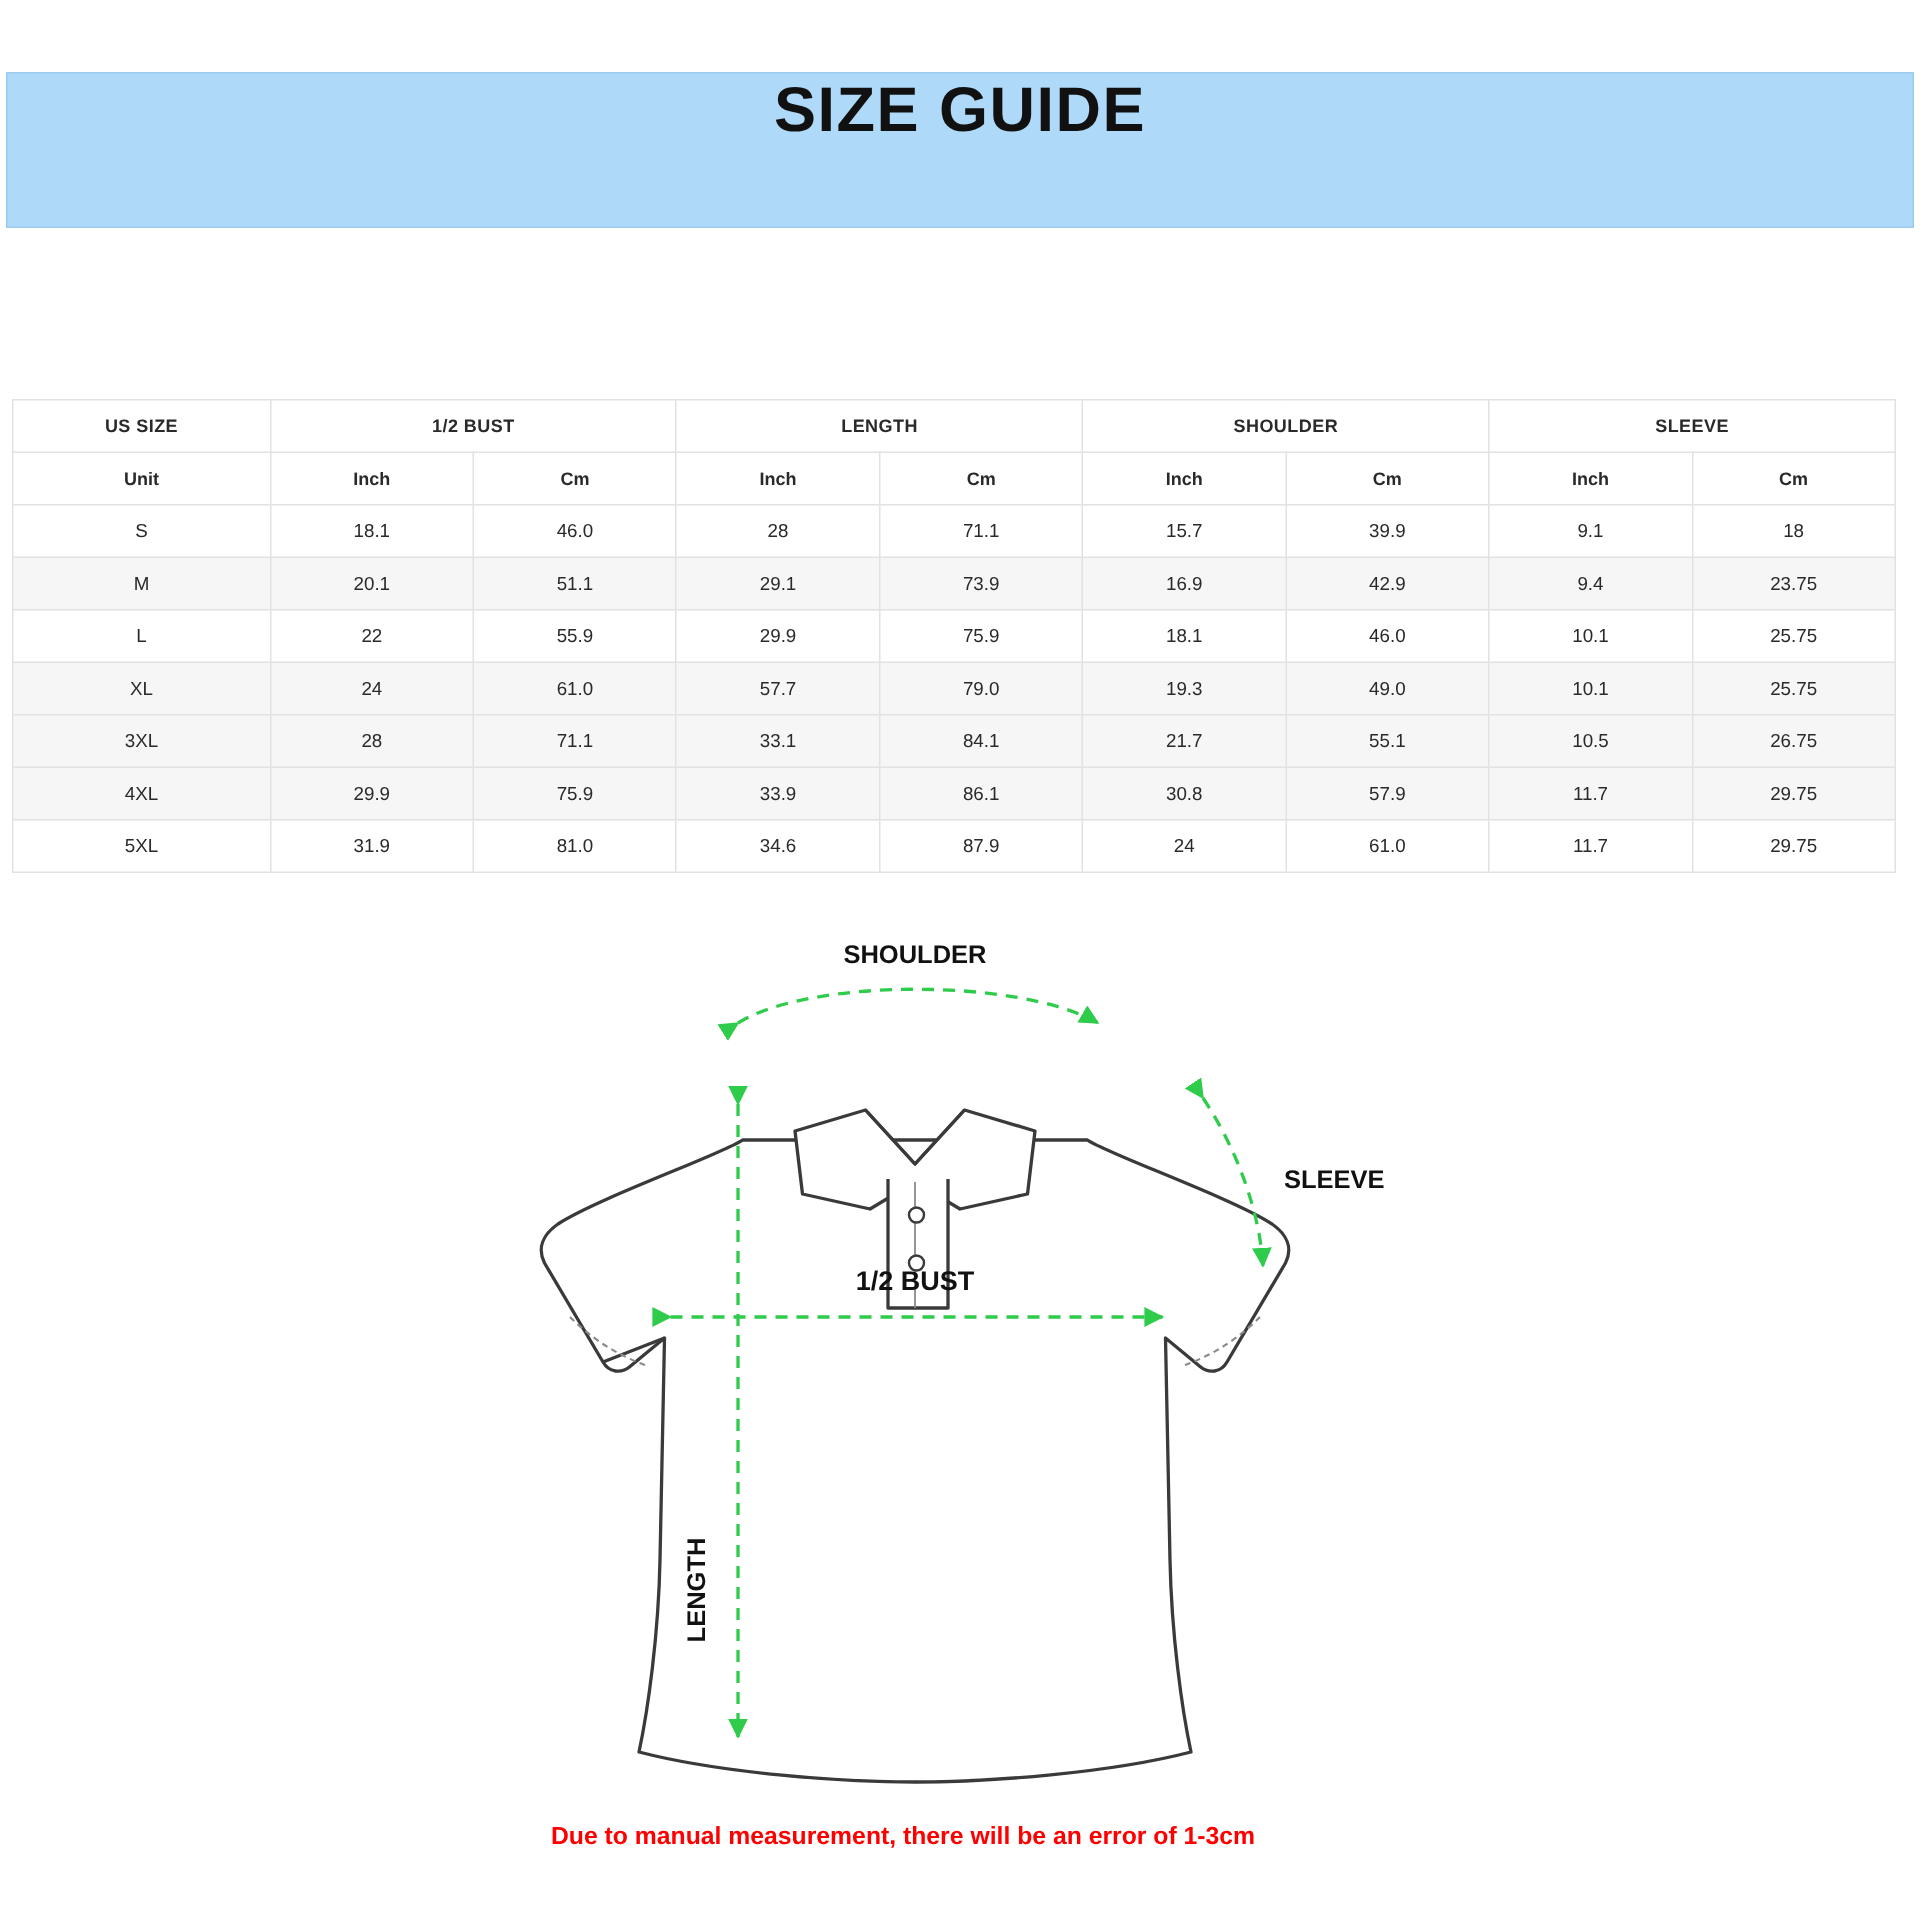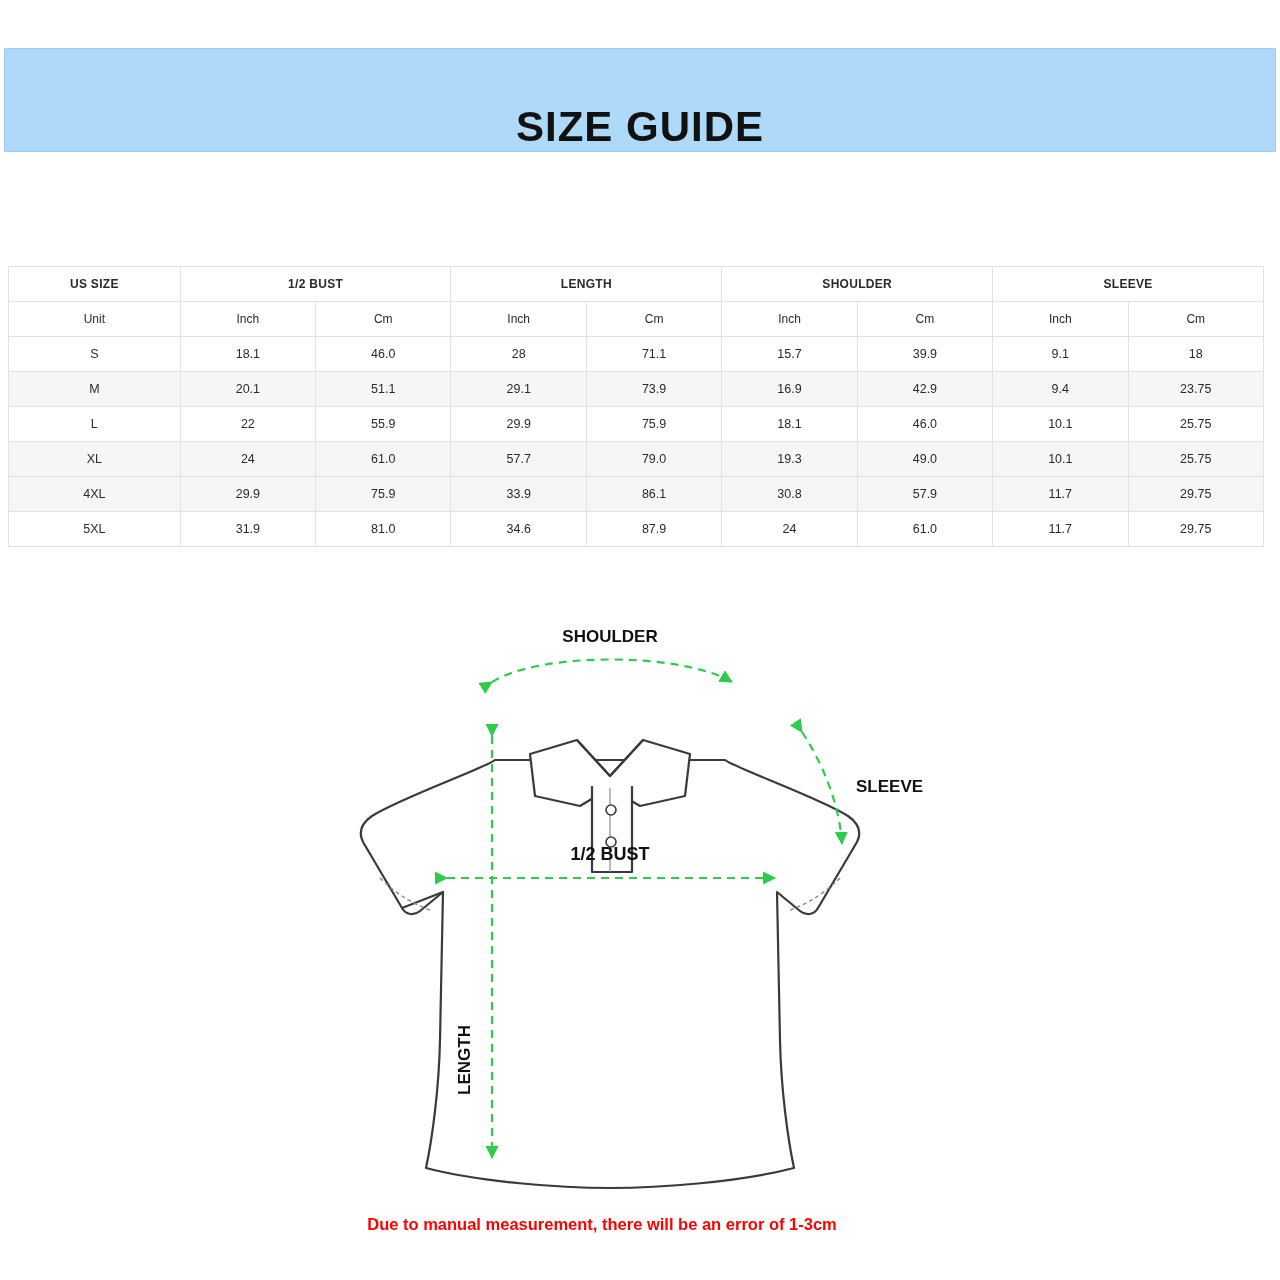--- a/index.html
+++ b/index.html
@@ -20,21 +20,21 @@
   .banner {
     position: absolute;
     left: 4px;
     top: 48px;
     width: 1272px;
     height: 104px;
     background: #aed9f8;
     border: 1px solid #9ccbf0;
     box-sizing: border-box;
     display: flex;
-    align-items: flex-end;
+    align-items: flex-start;
     justify-content: center;
   }
   .banner-title {
     font-size: 42px;
     font-weight: bold;
     letter-spacing: 1px;
     color: #111111;
   }
 
   
@@ -59,21 +59,21 @@
     height: 34px;
     padding: 0;
     font-weight: normal;
   }
   table.size-table thead th {
     font-weight: bold;
     font-size: 12px;
     letter-spacing: .3px;
   }
   table.size-table tr.unit-row td {
-    font-weight: normal;
+    font-weight: bold;
     font-size: 12px;
   }
   tbody tr.alt td {
     background: #f6f6f6;
   }
   col.c-size   { width: 14.2%; }
   col.c-cell   { width: 11.2%; }
 
   
   .illustration {
@@ -180,20 +180,31 @@
       <tr class="alt">
         <td>XL</td>
         <td>24</td>
         <td>61.0</td>
         <td>57.7</td>
         <td>79.0</td>
         <td>19.3</td>
         <td>49.0</td>
         <td>10.1</td>
         <td>25.75</td>
+      </tr>
+      <tr class="alt">
+        <td>3XL</td>
+        <td>28</td>
+        <td>71.1</td>
+        <td>33.1</td>
+        <td>84.1</td>
+        <td>21.7</td>
+        <td>55.1</td>
+        <td>10.5</td>
+        <td>26.75</td>
       </tr>
       <tr class="alt">
         <td>4XL</td>
         <td>29.9</td>
         <td>75.9</td>
         <td>33.9</td>
         <td>86.1</td>
         <td>30.8</td>
         <td>57.9</td>
         <td>11.7</td>

